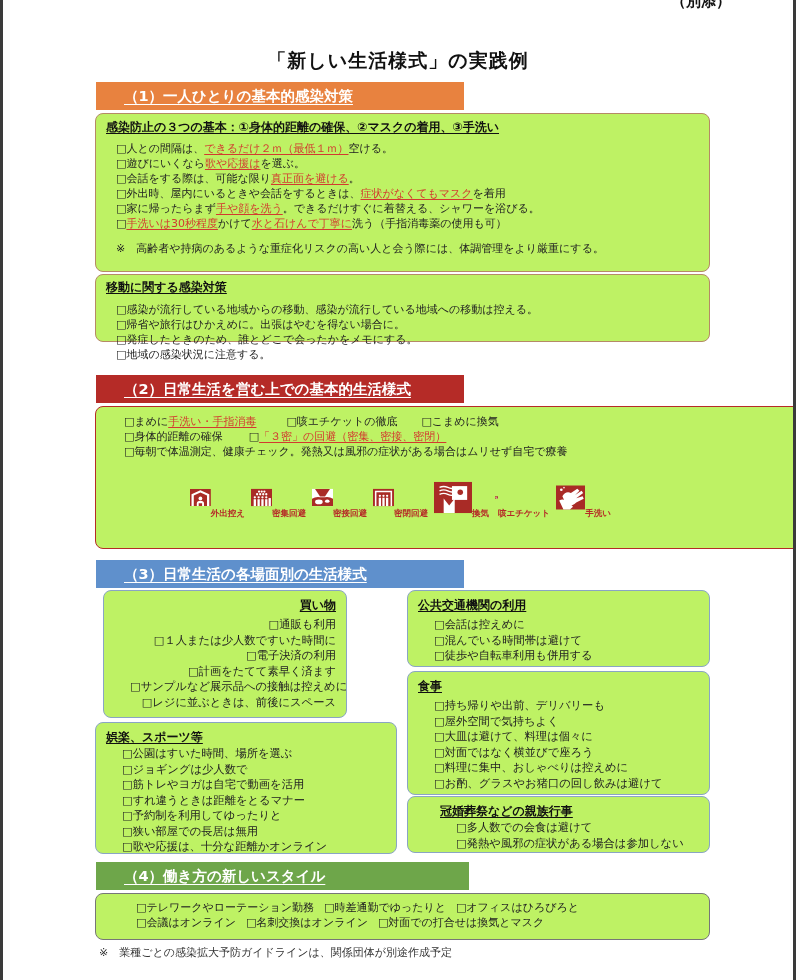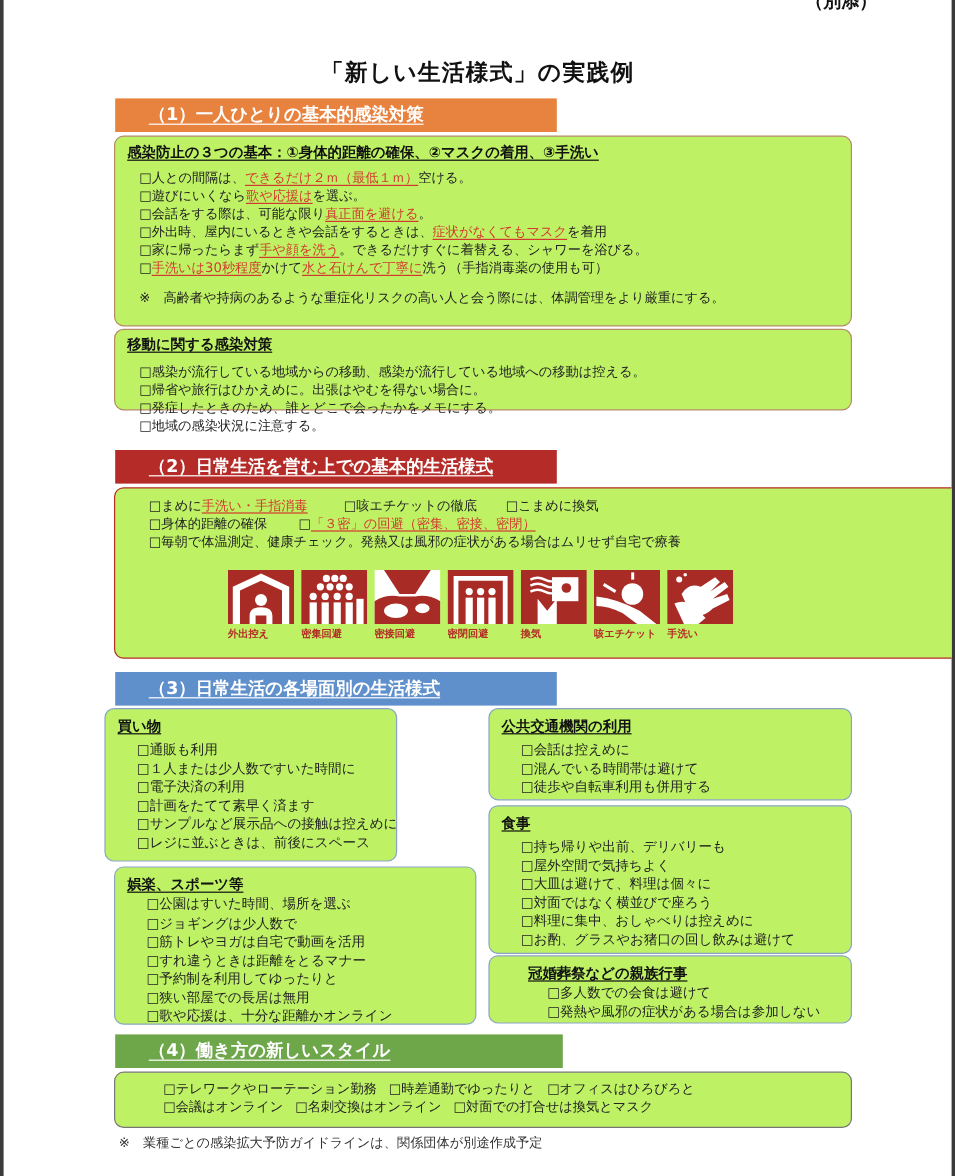--- a/index.html
+++ b/index.html
@@ -41,28 +41,28 @@
     .cb::before { content: "□"; }
 
     .box1 { top: 113px; left: 92px; width: 615px; height: 159px; padding: 5px 10px; }
     .box1 .items { margin-top: 5px; padding-left: 10px; }
     .box1 .note { margin-top: 10px; padding-left: 10px; font-size: 11px; }
     .box1b { top: 274px; left: 92px; width: 615px; height: 68px; padding: 4px 10px; }
     .box1b .items { margin-top: 6px; padding-left: 10px; }
 
     .box2 { top: 406px; left: 92px; width: 716px; height: 143px; border-color: #b52b27; padding: 7px 28px; }
     .icons { display: flex; gap: 6px; margin-top: 16px; margin-left: 66px; }
-    .icon-tile { width: 55px; display: flex; flex-direction: column; align-items: flex-start; font-family: Liberation Mono, monospace; }
+    .icon-tile { width: 55px; display: flex; flex-direction: row; align-items: flex-end; font-family: Liberation Mono, monospace; }
     .icon-tile svg { width: 55px; height: 45px; display: block; }
     .icon-label { font-size: 8.5px; color: #b52b27; font-weight: bold; margin-top: 3px; white-space: nowrap; }
 
     .box3 { border-color: #8aa5c4; padding: 6px 10px; }
     .box3 .items { margin-top: 3px; padding-left: 16px; }
     .box3 .item { font-size: 11.3px; line-height: 15.5px; }
-    .shop { top: 590px; left: 84px; width: 244px; height: 128px; }
+    .shop { top: 590px; left: 100px; width: 244px; height: 128px; text-align: right; }
     .leisure { top: 722px; left: 92px; width: 302px; height: 132px; }
     .transit { top: 590px; left: 404px; width: 303px; height: 77px; }
     .food { top: 671px; left: 404px; width: 303px; height: 124px; }
     .ceremony { top: 796px; left: 404px; width: 303px; height: 57px; padding-left: 32px; }
 
     .box4 { top: 893px; left: 92px; width: 615px; height: 47px; border-color: #777; padding: 6px 40px; }
     .footer-note { top: 945px; left: 96px; font-size: 11px; color: #333; }
   </style>
 </head>
 <body>

